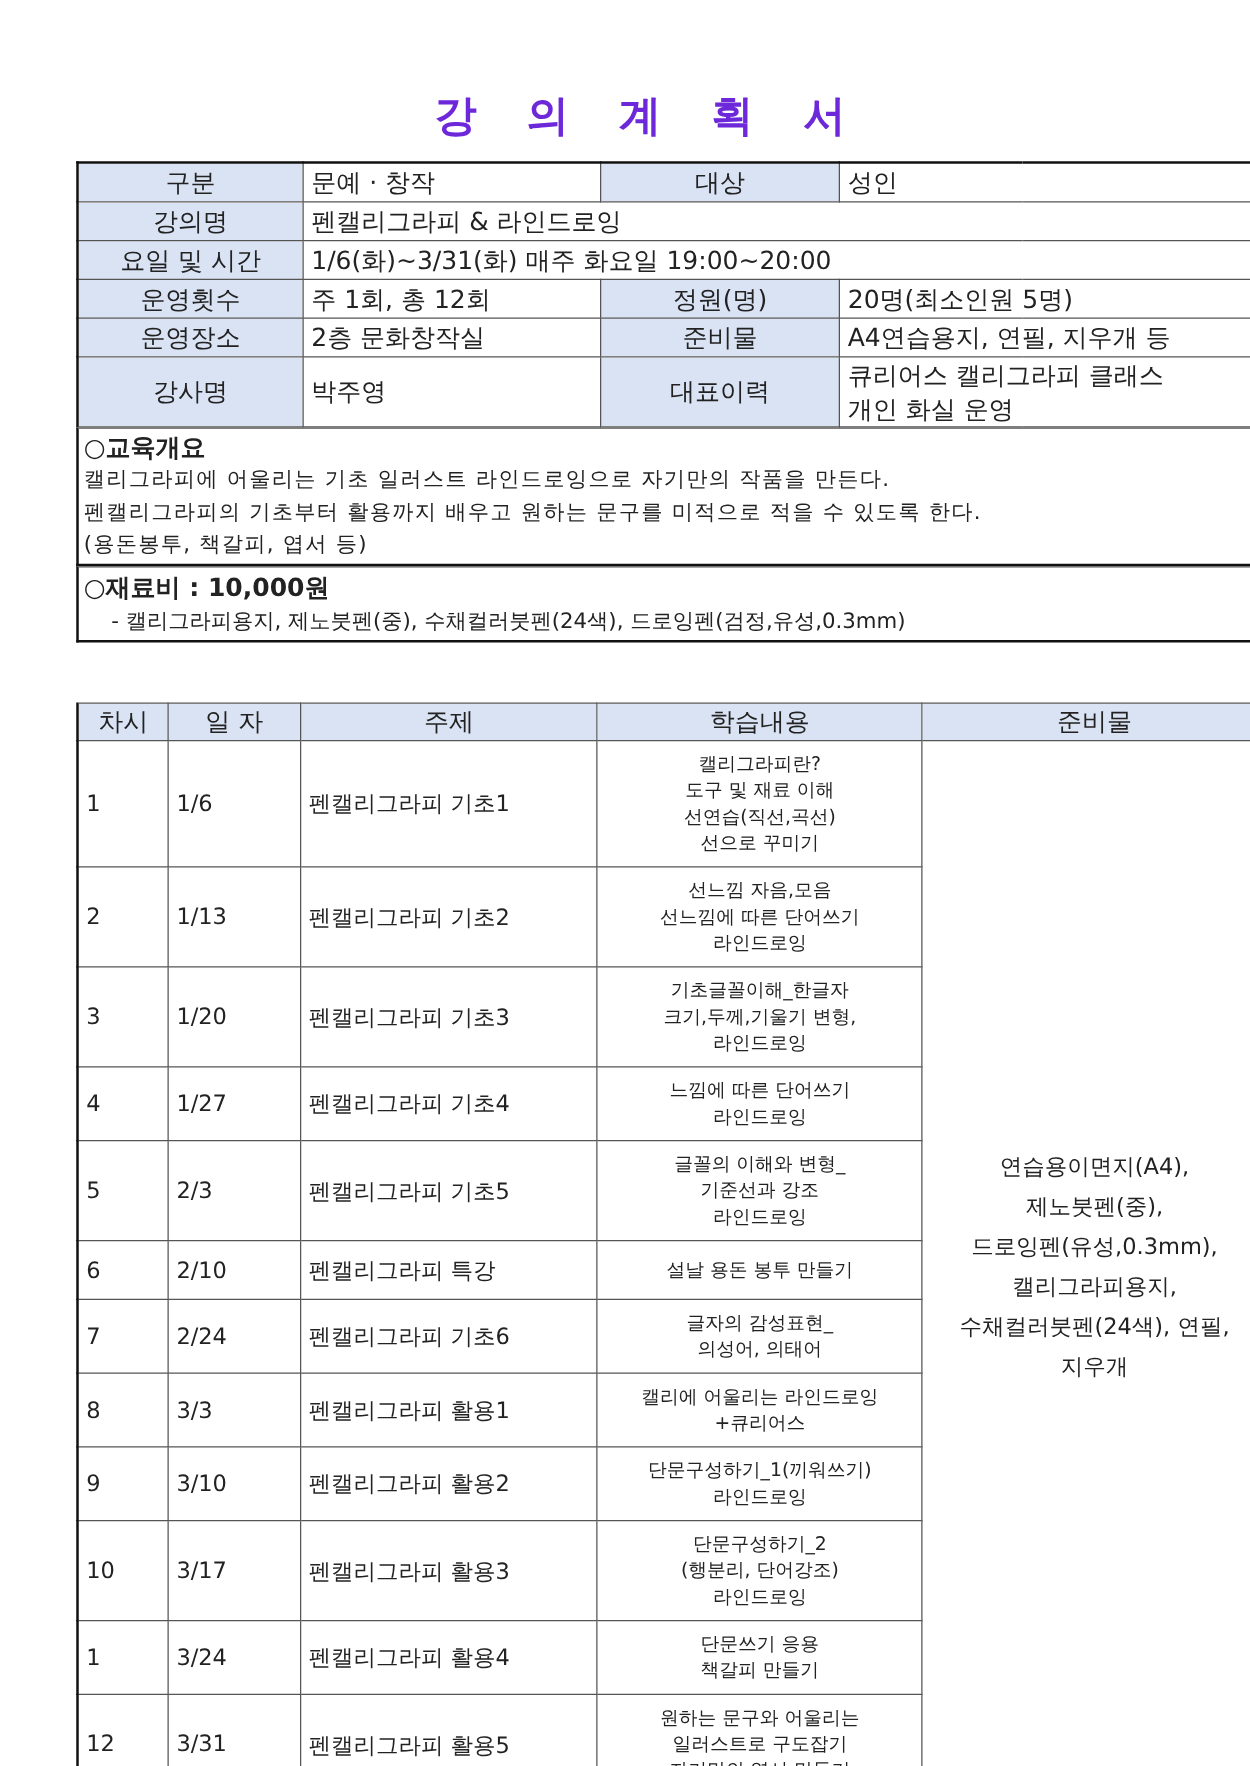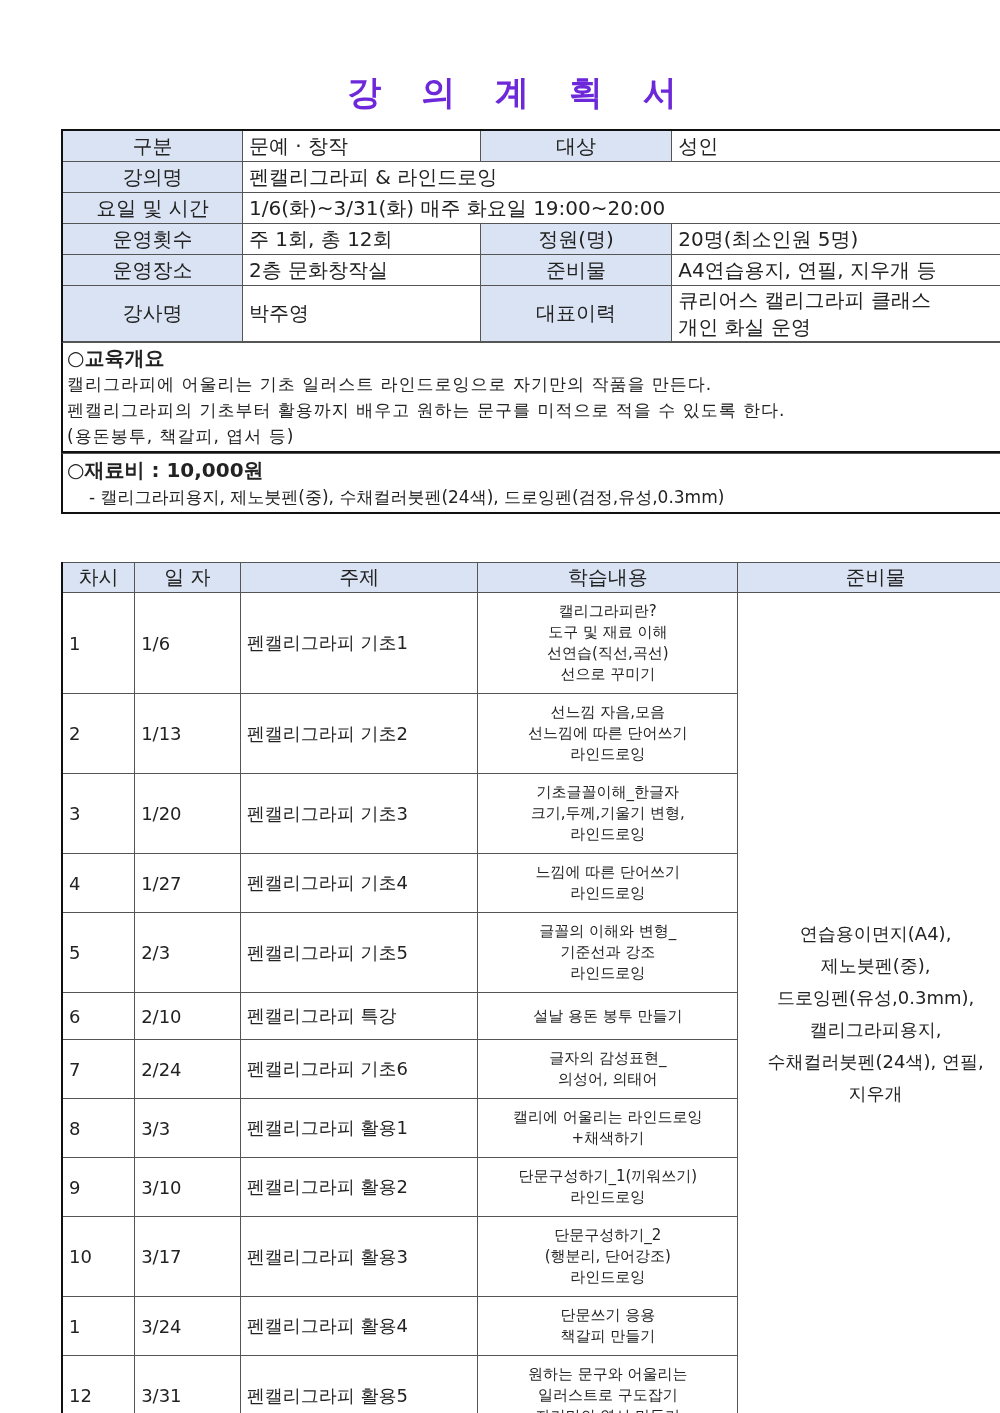--- a/index.html
+++ b/index.html
@@ -182,21 +182,21 @@
         <div>글자의 감성표현_</div>
         <div>의성어, 의태어</div>
       </td>
     </tr>
     <tr style="height:54px">
       <td class="c">8</td>
       <td class="c">3/3</td>
       <td class="c">펜캘리그라피 활용1</td>
       <td class="content">
         <div>캘리에 어울리는 라인드로잉</div>
-        <div>+채색하기</div>
+        <div>+큐리어스</div>
       </td>
     </tr>
     <tr style="height:53px">
       <td class="c">9</td>
       <td class="c">3/10</td>
       <td class="c">펜캘리그라피 활용2</td>
       <td class="content">
         <div>단문구성하기_1(끼워쓰기)</div>
         <div>라인드로잉</div>
       </td>

